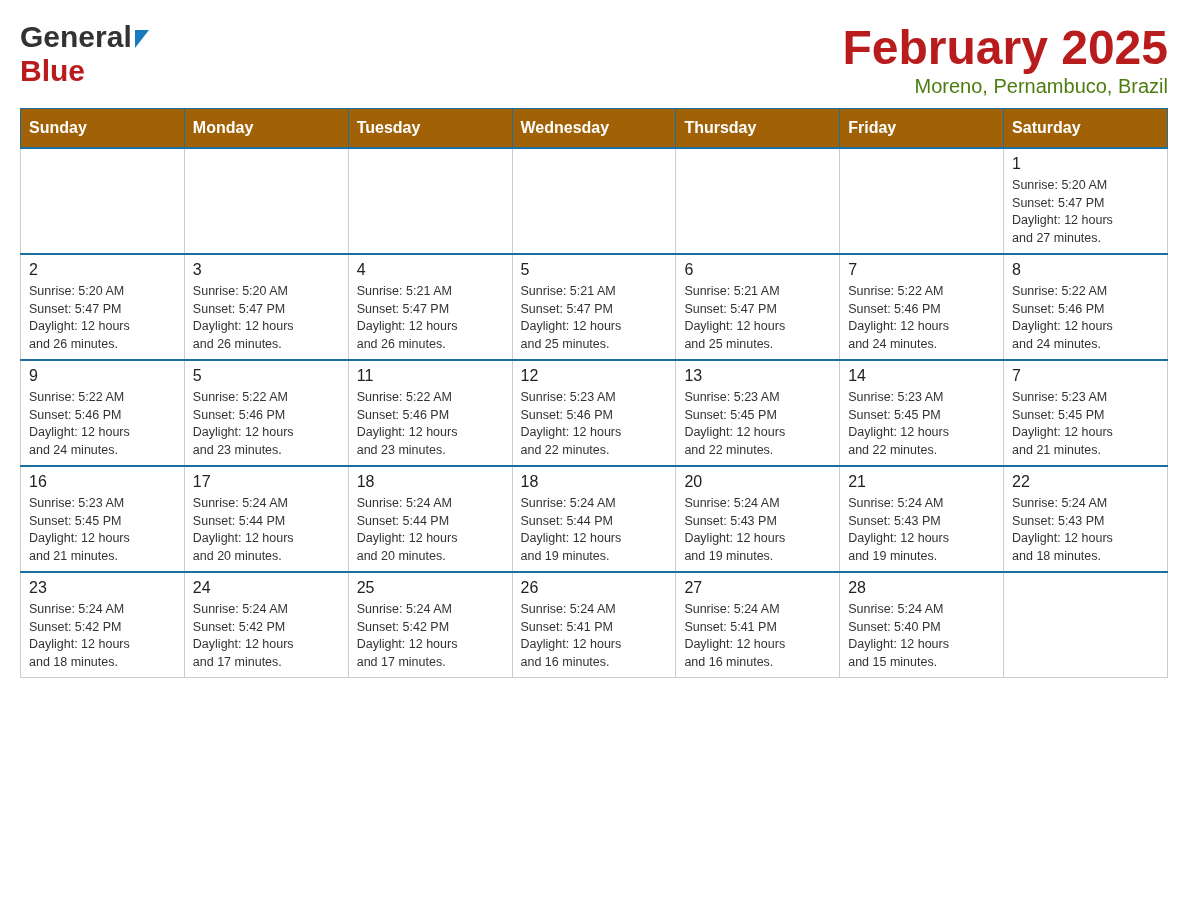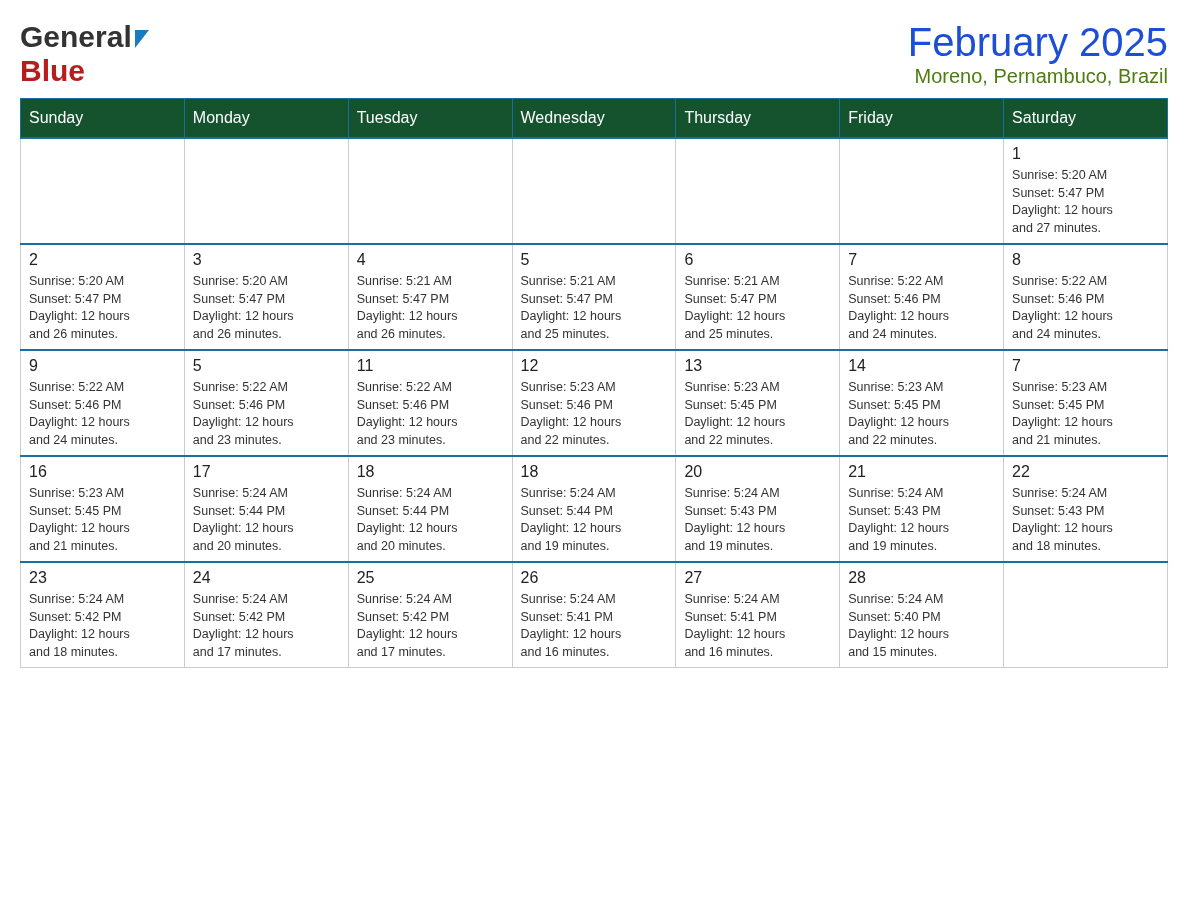--- a/index.html
+++ b/index.html
@@ -13,40 +13,40 @@
     .header {
       display: flex;
       justify-content: space-between;
       align-items: flex-start;
       margin-bottom: 10px;
     }
     .title-section {
       text-align: right;
     }
     .month-title {
-      font-size: 40px;
-      font-weight: normal;
-      color: #1d4ed8;
+      font-size: 48px;
+      font-weight: bold;
+      color: #b91c1c;
     }
     .location {
       font-size: 20px;
       color: #4d7c0f;
     }
     .calendar {
       width: 100%;
       border-collapse: collapse;
       margin-top: 8px;
     }
     .calendar th {
-      background-color: #14532d;
+      background-color: #a16207;
       color: #fff;
       padding: 10px 8px;
       text-align: left;
       font-size: 16px;
-      font-weight: normal;
+      font-weight: bold;
       border: 1px solid #1a6fa0;
     }
     .calendar td {
       vertical-align: top;
       padding: 6px 8px;
       border: 1px solid #ccc;
       width: calc(100% / 7);
       min-height: 100px;
       font-size: 13px;
       color: #333;

